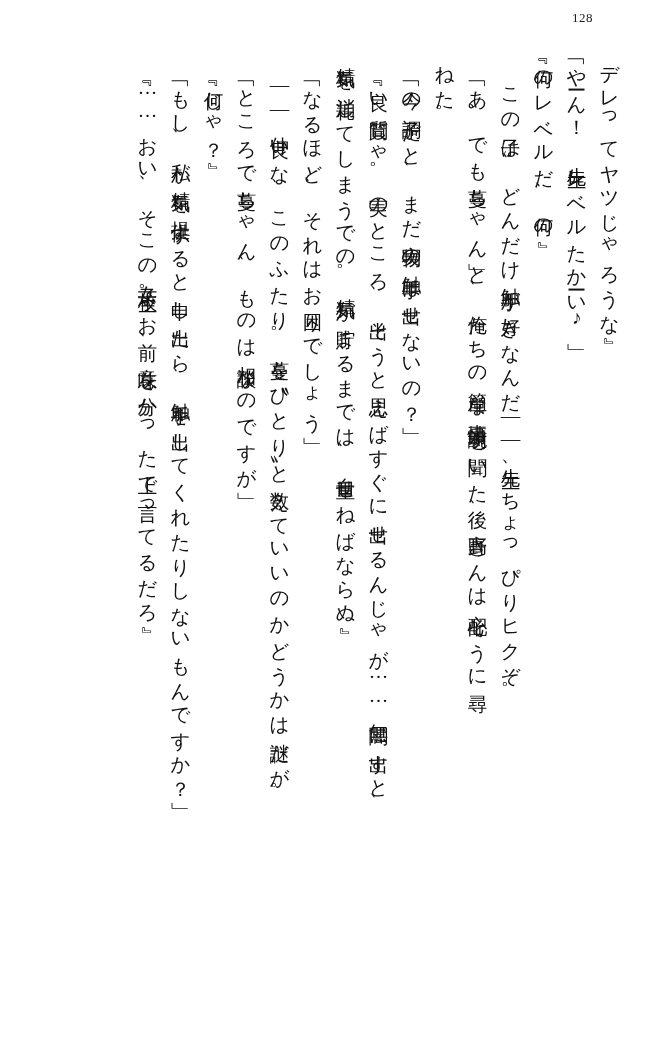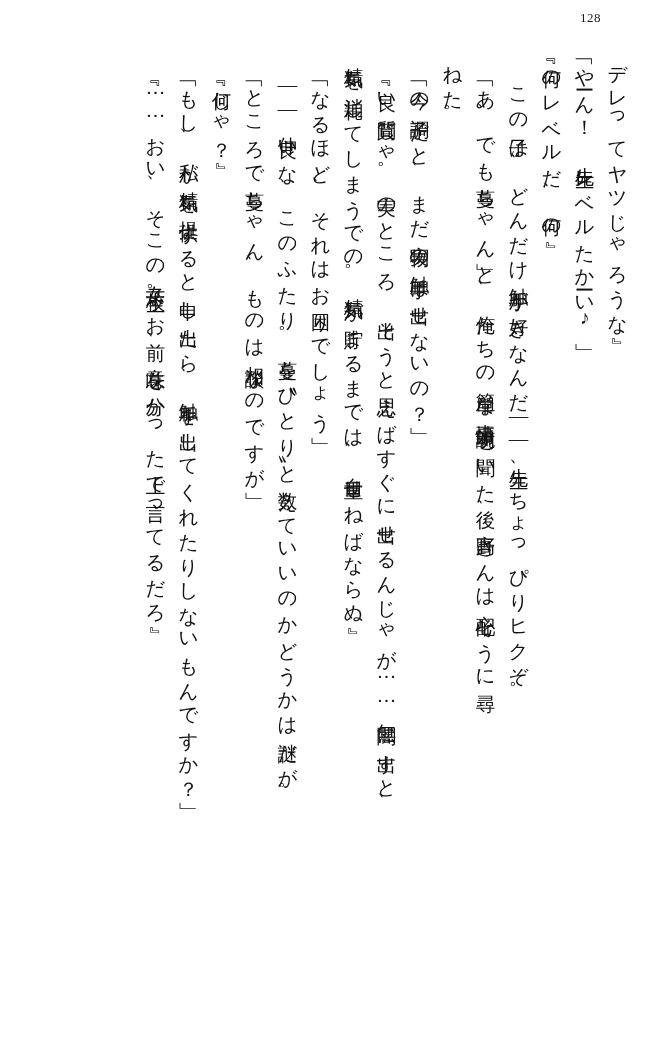--- a/index.html
+++ b/index.html
@@ -13,21 +13,20 @@
     font-family: "Liberation Serif", "DejaVu Serif", serif;
     color: #111111;
     overflow: hidden;
     position: relative;
   }
   .page {
     position: relative;
     width: 647px;
     height: 1050px;
     box-sizing: border-box;
-    margin-left: 8px;
   }
   .page-number {
     position: absolute;
     top: 10px;
     right: 54px;
     font-size: 13px;
     font-family: "Liberation Serif", "DejaVu Serif", serif;
     letter-spacing: 0.5px;
     color: #1a1a1a;
   }

